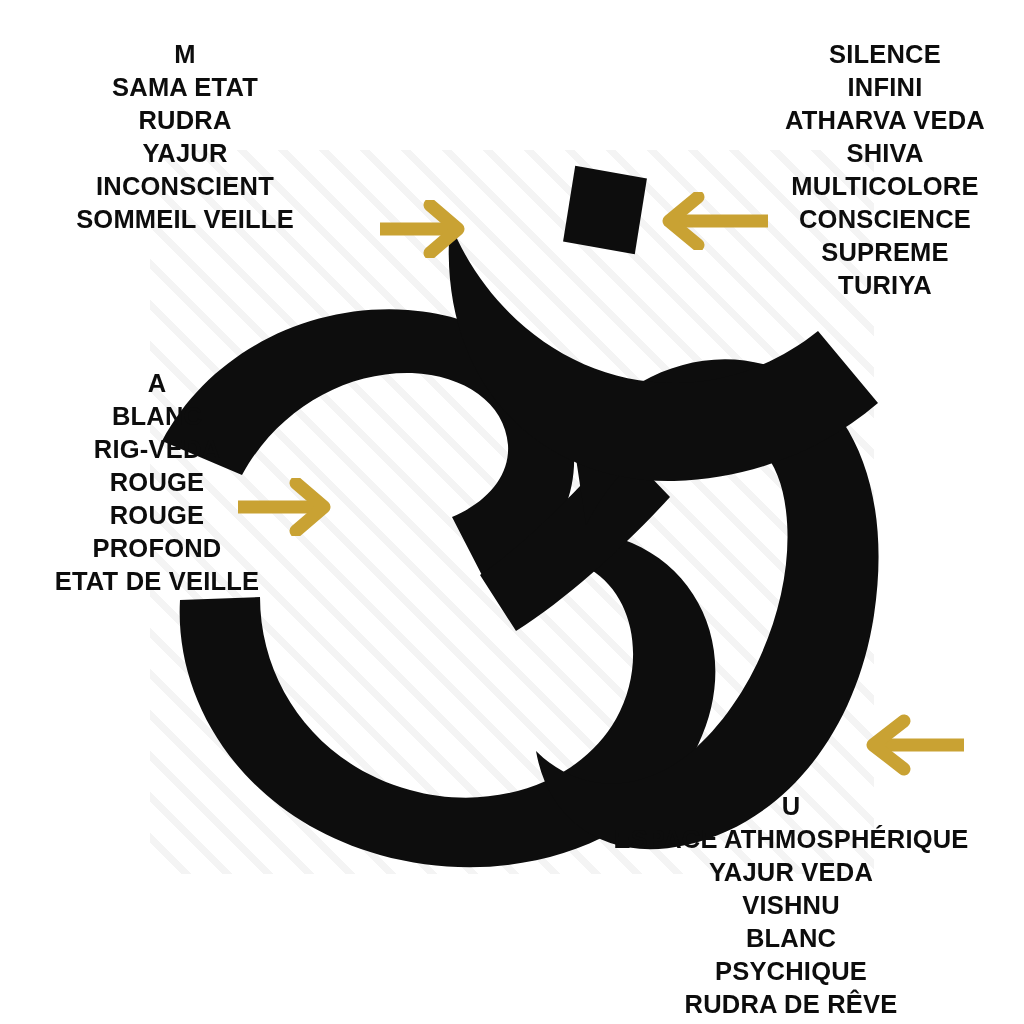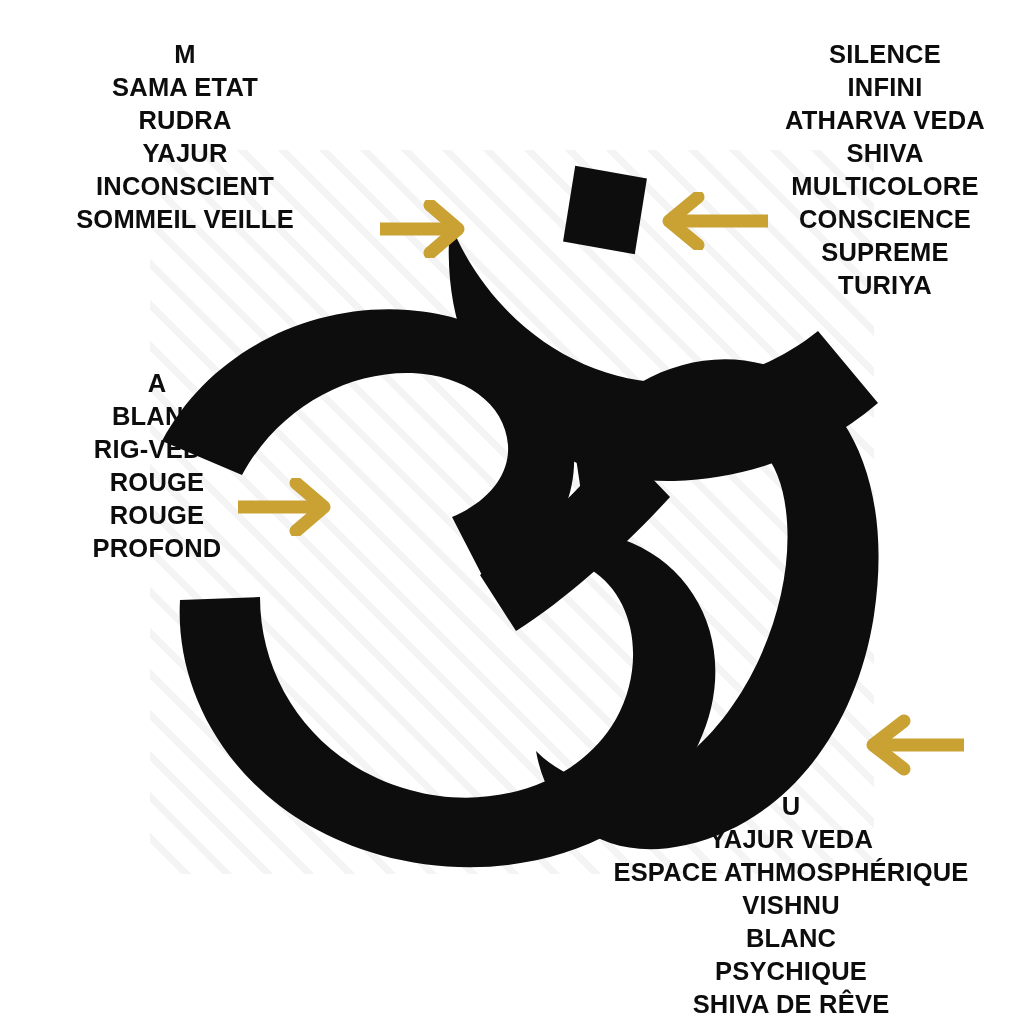--- a/index.html
+++ b/index.html
@@ -151,30 +151,31 @@
     <span class="ln">TURIYA</span>
   </div>
 
   <div class="txt-block" id="block-a">
     <span class="ln">A</span>
     <span class="ln">BLANC</span>
     <span class="ln">RIG-VEDA</span>
     <span class="ln">ROUGE</span>
     <span class="ln">ROUGE</span>
     <span class="ln">PROFOND</span>
+    <span class="ln">ETAT DE VEILLE</span>
   </div>
 
   <div class="txt-block" id="block-u">
     <span class="ln">U</span>
+    <span class="ln">ESPACE ATHMOSPHÉRIQUE</span>
     <span class="ln">YAJUR VEDA</span>
-    <span class="ln">ESPACE ATHMOSPHÉRIQUE</span>
     <span class="ln">VISHNU</span>
     <span class="ln">BLANC</span>
     <span class="ln">PSYCHIQUE</span>
-    <span class="ln">SHIVA DE RÊVE</span>
+    <span class="ln">RUDRA DE RÊVE</span>
   </div>
 
   <div class="arrow" id="arrow-m">
     <svg viewBox="0 0 92 58" xmlns="http://www.w3.org/2000/svg">
       <g stroke="#c9a233" stroke-width="13" fill="none" stroke-linecap="round" stroke-linejoin="round">
         <line x1="2" y1="29" x2="76" y2="29" stroke-linecap="butt"></line>
         <polyline points="52,5 80,29 52,53"></polyline>
       </g>
     </svg>
   </div>

